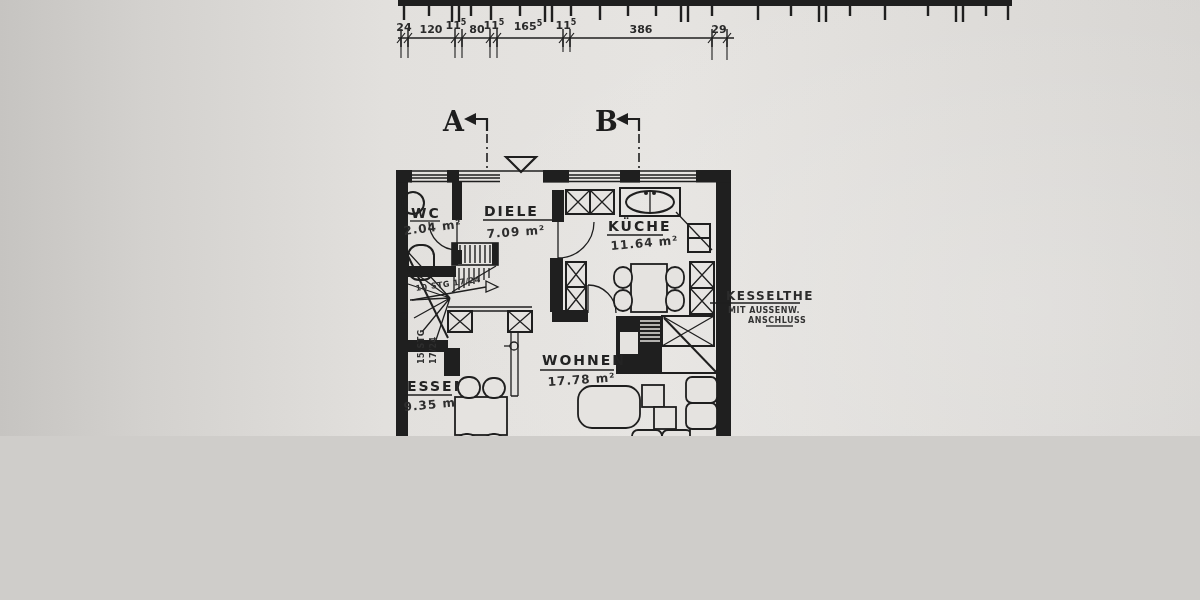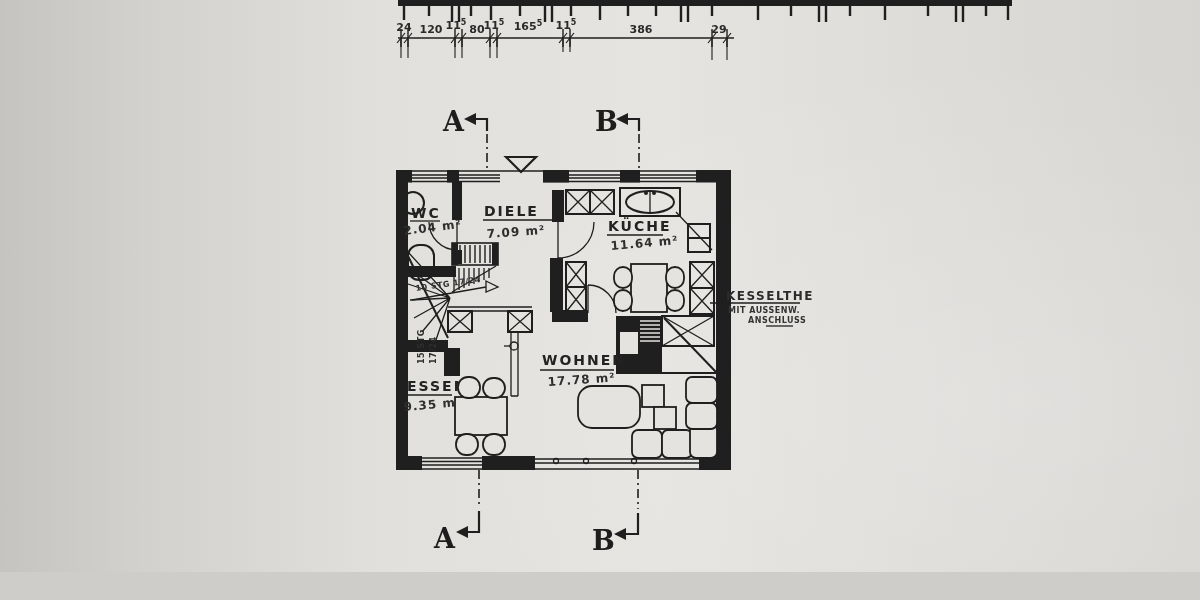--- a/index.html
+++ b/index.html
@@ -1,17 +1,17 @@
 <!DOCTYPE html>
 <html><head>
 <meta charset="utf-8">
 <style>
   html,body{margin:0;padding:0;background:#cfcdca;}
   #canvas{
-    position:relative;width:1200px;height:572px;overflow:hidden;
+    position:relative;width:1200px;height:436px;overflow:hidden;
     background:
       radial-gradient(ellipse 900px 500px at 85% 70%, rgba(255,255,255,0.18), rgba(255,255,255,0) 70%),
       linear-gradient(90deg,#c6c4c1 0%,#d3d1ce 12%,#e2e0dd 32%,#e6e4e1 55%,#dedcd9 78%,#d7d5d2 100%);
     font-family:"DejaVu Sans",sans-serif;
     text-decoration:underline;
   }
   svg{position:absolute;left:0;top:0;}
   text{font-family:"DejaVu Sans",sans-serif;fill:#232323;}
   .hand{letter-spacing:2px;font-weight:bold;}
   .sec-letter{font-family:"DejaVu Serif",serif;font-weight:bold;font-size:27px;fill:#1d1d1d;}

